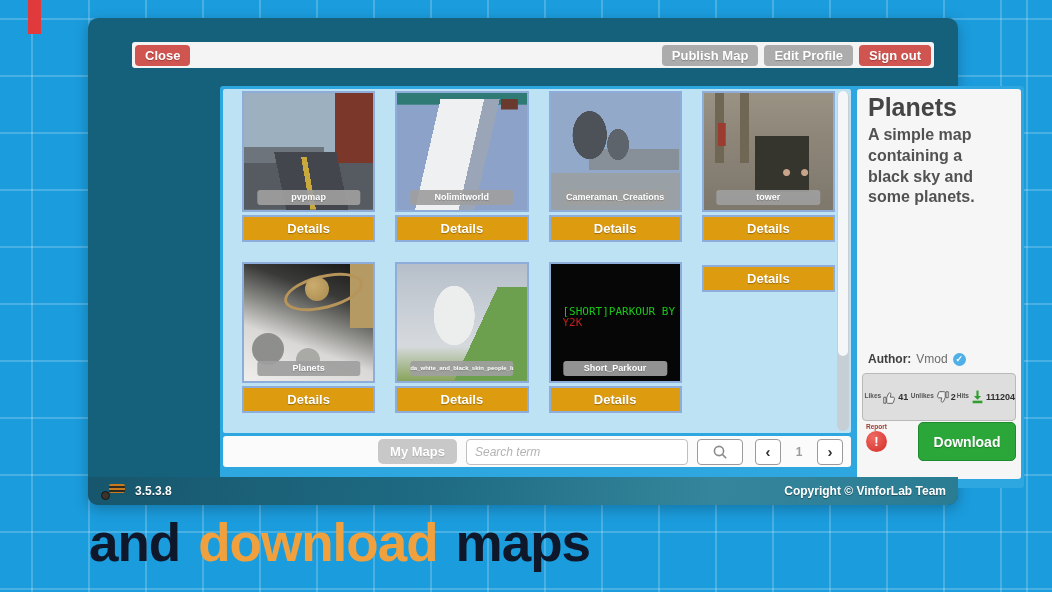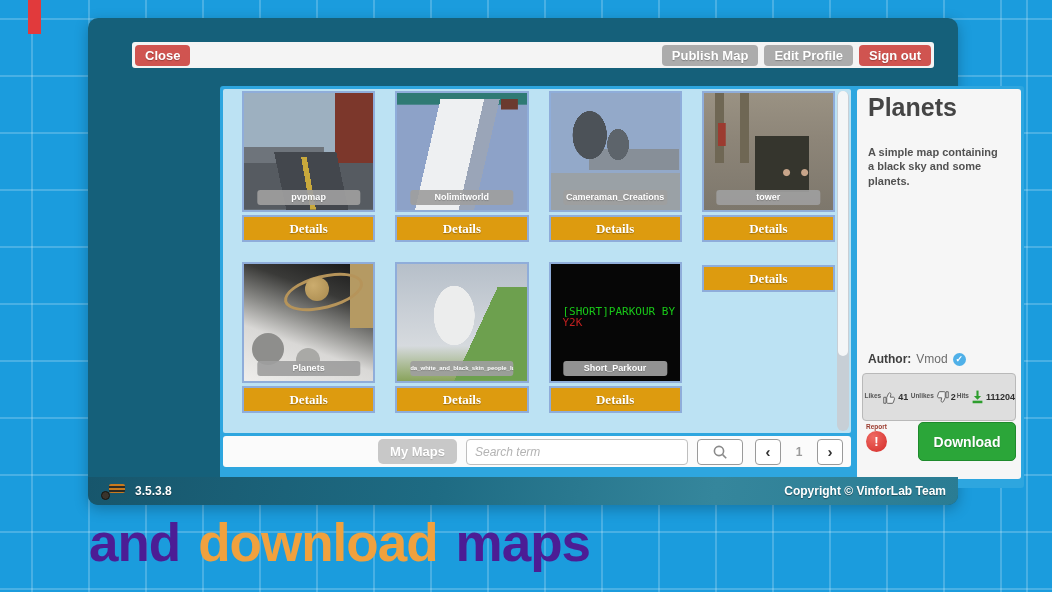--- a/index.html
+++ b/index.html
@@ -23,21 +23,21 @@
   .tb-spacer{flex:1;}
   .titlebar .tb-btn{margin-left:6px;}
   .titlebar .tb-btn:first-child{margin-left:0;}
 
   
   .content{position:absolute;left:132px;top:68px;width:804px;height:402px;background:#2EA6DF;border-radius:3px;}
   .grid-area{position:absolute;left:3px;top:3px;width:628px;height:344px;background:#BCE2F3;border-radius:2px;overflow:hidden;}
   .cards{position:absolute;left:19px;top:2px;right:16px;display:grid;grid-template-columns:repeat(4,1fr);column-gap:3px;row-gap:4px;gap:20px;}
   .card{position:relative;}
   .thumb{position:relative;height:121px;border:2px solid #8FADDA;box-sizing:border-box;background-color:#9db0c0;overflow:hidden;}
-  .details{display:block;width:100%;height:27px;margin-top:3px;background:#DD9B0F;border:2px solid #8FADDA;box-sizing:border-box;color:#fff;font-weight:bold;font-size:13px;font-family:Liberation Serif, serif;text-shadow:0 1px 1px rgba(0,0,0,.3);}
+  .details{display:block;width:100%;height:27px;margin-top:3px;background:#DD9B0F;border:2px solid #8FADDA;box-sizing:border-box;color:#fff;font-weight:bold;font-size:13px;font-family:Liberation Sans, sans-serif;text-shadow:0 1px 1px rgba(0,0,0,.3);}
   .pill{position:absolute;left:50%;transform:translateX(-50%);bottom:5px;width:80%;height:15px;line-height:15px;background:rgba(158,158,158,.92);border-radius:3px;color:#fff;font-weight:bold;font-size:9px;text-align:center;white-space:nowrap;overflow:hidden;text-shadow:0 1px 1px rgba(0,0,0,.2);}
   .pill.tiny{font-size:6px;}
 
   
   .t1{background:
       linear-gradient(80deg, transparent 48%, #C9A93C 48% 52%, transparent 52%) 0 100%/100% 45% no-repeat,
       linear-gradient(78deg, transparent 30%, #43474D 30% 74%, transparent 74%) 0 100%/100% 50% no-repeat,
       linear-gradient(#565B61,#565B61) 0 100%/100% 40% no-repeat,
       linear-gradient(#6E747B,#6E747B) 0 56%/62% 18% no-repeat,
       linear-gradient(#7C372B,#7C372B) 100% 0/30% 76% no-repeat,
@@ -99,21 +99,21 @@
   .search-input{width:204px;height:24px;border:1px solid #BFBFBF;border-radius:4px;font-family:inherit;font-size:12px;font-style:italic;color:#555;padding:0 8px;margin-right:9px;}
   .search-input::placeholder{color:#B3B3B3;font-style:italic;}
   .sq-btn{height:26px;background:#fff;border:1px solid #9A9A9A;border-radius:4px;display:flex;align-items:center;justify-content:center;font-family:inherit;}
   .search-btn{width:46px;margin-right:12px;}
   .pag-btn{width:26px;font-size:15px;font-weight:bold;color:#333;}
   .page-num{width:36px;text-align:center;color:#9A9A9A;font-weight:bold;font-size:12px;}
 
   
   .panel{position:absolute;left:637px;top:3px;width:164px;height:390px;background:#F6F6F6;border-radius:3px;}
   .panel-title{position:absolute;left:11px;top:4px;font-size:25px;font-weight:bold;color:#454545;}
-  .panel-desc{position:absolute;left:11px;top:56px;width:138px;font-size:11px;font-weight:bold;color:#525252;line-height:1.3;}
+  .panel-desc{position:absolute;left:11px;top:36px;width:138px;font-size:16px;font-weight:bold;color:#525252;line-height:1.3;}
   .author-row{position:absolute;left:11px;top:263px;display:flex;align-items:center;font-size:12px;}
   .author-label{font-weight:bold;color:#3E3E3E;margin-right:5px;}
   .author-name{color:#6C6C6C;margin-right:5px;}
   .verified{width:13px;height:13px;border-radius:50%;background:#4FB0E8;color:#fff;font-size:9px;line-height:13px;text-align:center;font-weight:bold;}
   .stats{position:absolute;left:5px;right:5px;top:284px;height:46px;background:#DEDEDE;border:1px solid #B9B9B9;border-radius:4px;display:flex;}
   .stat{flex:1;display:flex;align-items:center;justify-content:center;line-height:1;}
   .stat .lab{font-size:6.5px;font-weight:bold;color:#555;margin-bottom:2px;}
   .stat .ico{height:17px;display:flex;align-items:center;}
   .stat .val{font-size:9px;font-weight:bold;color:#2F2F2F;margin-top:1px;}
   .report{position:absolute;left:9px;top:334px;display:flex;flex-direction:column;align-items:flex-start;}
@@ -127,21 +127,21 @@
     display:flex;align-items:center;padding:14px 12px;box-sizing:border-box;color:#fff;font-weight:bold;font-size:12px;}
   .version{margin-left:8px;text-shadow:0 1px 1px rgba(0,0,0,.4);}
   .copyright{margin-left:auto;text-shadow:0 1px 1px rgba(0,0,0,.4);}
   .cart{position:relative;width:27px;height:18px;}
   .cart .body{position:absolute;left:9px;top:2px;width:16px;height:9px;border-radius:2px;background:repeating-linear-gradient(180deg,#C87A1E 0 2px,#2B2B26 2px 4px);}
   .cart .wheel{position:absolute;left:1px;bottom:0;width:9px;height:9px;background:#3A342C;border:1px solid #17140F;border-radius:50%;box-sizing:border-box;}
 
   
   .caption{position:absolute;left:89px;top:514px;display:flex;gap:18px;font-size:53px;font-weight:bold;letter-spacing:-1px;line-height:1.1;}
   .cap-orange{color:#F0A13E;}
-  .cap-white{color:#4c1d95;}
+  .cap-white{color:#0f172a;}
 </style>
 </head>
 <body>
 
 <div class="red-marker"></div>
 
 <div class="window">
 
   <div class="titlebar">
     <button class="tb-btn tb-red">Close</button>

